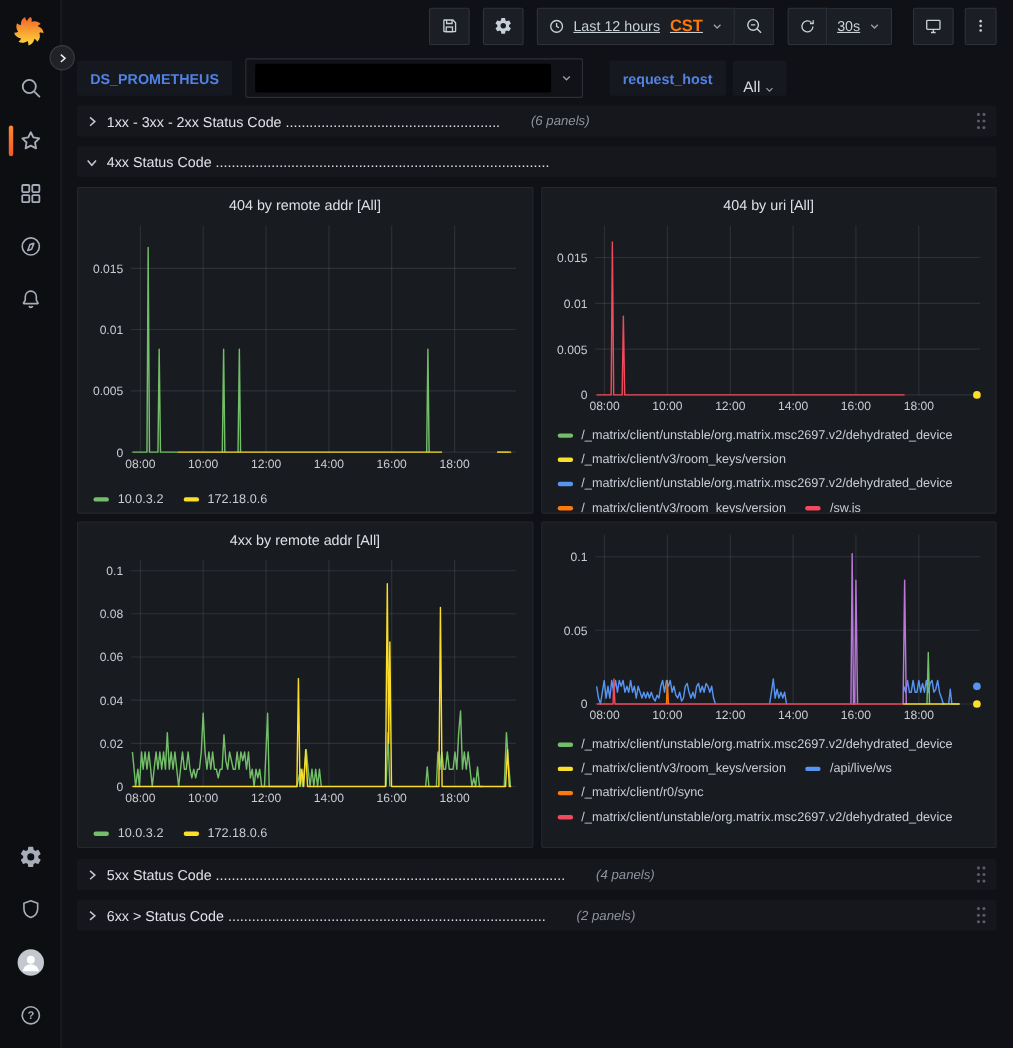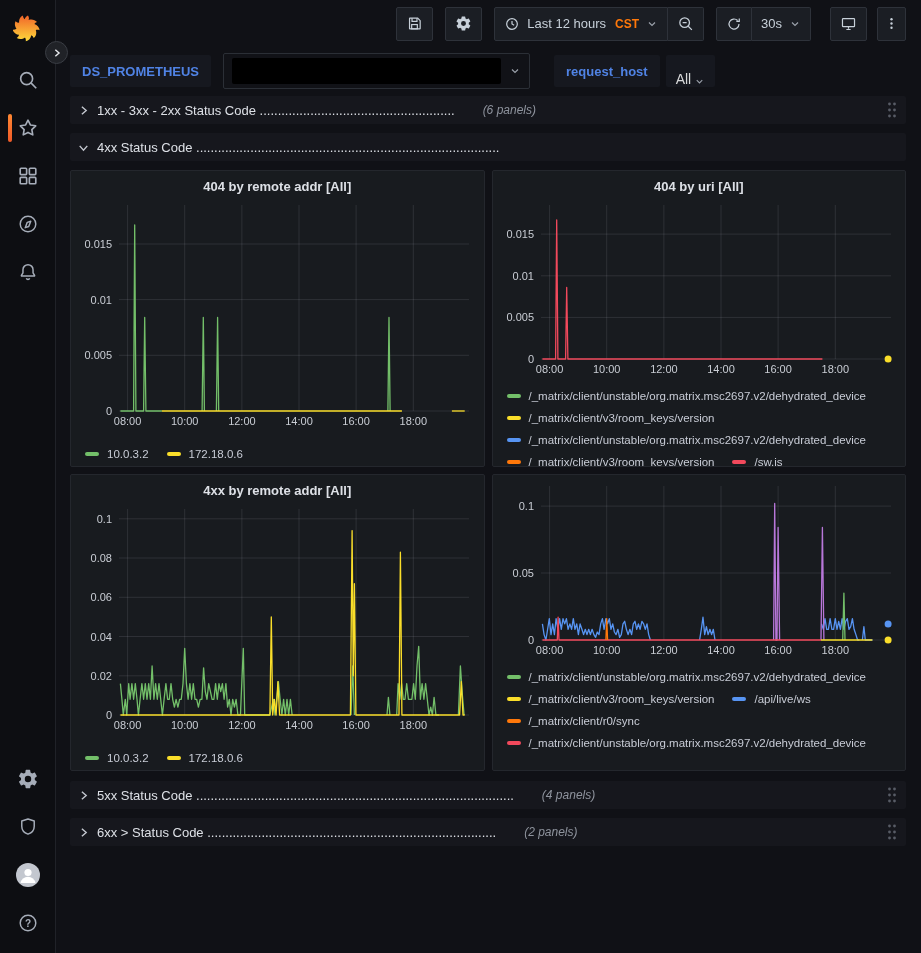--- a/index.html
+++ b/index.html
@@ -26,25 +26,25 @@
   .main{position:absolute;left:56px;top:0;right:0;bottom:0;}
   .topbar{height:47px;display:flex;align-items:center;padding:0 15px 0 14px;}
   .crumb{display:flex;align-items:center;gap:9px;color:#d8d9da;font-size:15px;}
   .crumb .sep{color:#9aa0aa;padding:0 1px;}
   .crumb-link{cursor:pointer;}
   .icon-grey{color:#9aa0aa;}
   .hright{margin-left:auto;display:flex;align-items:center;}
   .hbtn{display:flex;align-items:center;gap:7px;height:32px;padding:0 9px;background:#1b1e24;
     border:1px solid #2e323a;border-radius:2px;color:#c7d0d9;cursor:pointer;font-size:13px;white-space:nowrap;}
   .hgroup{display:flex;align-items:stretch;}
-  .hgroup .hbtn{border-radius:0;}
+  .hgroup .hbtn{border-radius:0;text-decoration:underline;}
   .hgroup .hbtn:first-child{border-radius:2px 0 0 2px;}
   .hgroup .hbtn:last-child{border-radius:0 2px 2px 0;border-left:none;}
   .ml10{margin-left:10px;} .ml12{margin-left:12px;} .ml19{margin-left:19px;}
-  .tz{color:#ff780a;font-size:12px;font-weight:700;margin-left:2px;}
+  .tz{color:#ff780a;font-size:15px;font-weight:700;margin-left:2px;}
   
   .varbar{height:48px;display:flex;align-items:center;padding:0 15px 0 14px;}
   .varlabel{height:32px;display:flex;align-items:center;padding:0 12px;background:#16181f;
     border-radius:2px;color:#5083e5;font-size:13px;font-weight:700;cursor:pointer;}
   .redacted-select{width:289px;height:34px;margin-left:12px;background:#111217;border:1px solid #2b2f36;
     border-radius:2px;display:flex;align-items:center;padding:0 8px;cursor:pointer;}
   .redacted-black{flex:1;height:26px;background:#000;border-radius:2px;margin-right:8px;}
   .valbox{height:32px;display:flex;align-items:flex-end;gap:3px;padding:0 10px;background:#16181f;
     border-radius:2px;color:#d8d9da;font-size:14px;cursor:pointer;}
   .chev{color:#9aa0aa;}
@@ -52,21 +52,21 @@
   .dash{padding:1px 15px 0 14px;}
   .rowstrip{height:28px;background:#16171d;border-radius:2px;display:flex;align-items:center;
     padding:0 7px;color:#dde0e6;cursor:pointer;margin-bottom:9px;}
   .rowstrip .rchev{color:#c3c7cf;flex:none;display:flex;}
   .row-title{font-weight:400;font-size:13px;margin-left:7px;white-space:nowrap;overflow:hidden;}
   .row-count{color:#8e939d;font-style:italic;font-size:12px;margin-left:28px;white-space:nowrap;}
   .row-handle{margin-left:auto;color:#585c66;display:flex;cursor:grab;}
   .panel-grid{display:grid;grid-template-columns:1fr 1fr;gap:7px;margin-bottom:7px;}
   .panel{background:#181b1f;border:1px solid #24272d;border-radius:2px;height:297px;
     padding:5px 8px 8px;overflow:hidden;box-sizing:border-box;}
-  .panel-title{text-align:center;font-size:13px;font-weight:700;color:#dde0e6;height:23px;line-height:22px;cursor:pointer;
+  .panel-title{text-align:center;font-size:13px;font-weight:400;color:#dde0e6;height:23px;line-height:22px;cursor:pointer;
     white-space:nowrap;overflow:hidden;}
   svg.chart{display:block;}
   svg.chart text{font-family:"Liberation Sans",sans-serif;}
   .grid-line{stroke:rgba(204,204,220,0.12);stroke-width:1;}
   .tick{fill:#c9cdd4;font-size:11px;}
   .legend{margin-top:3px;padding-left:6px;}
   .legend.single{margin-top:9px;}
   .legend-row{display:flex;gap:18px;height:22px;align-items:flex-end;}
   .legend-item{display:flex;align-items:center;color:#c8ccd6;font-size:11.5px;white-space:nowrap;cursor:pointer;}
   .chip{width:14px;height:4px;border-radius:2px;margin-right:8px;flex:none;}

